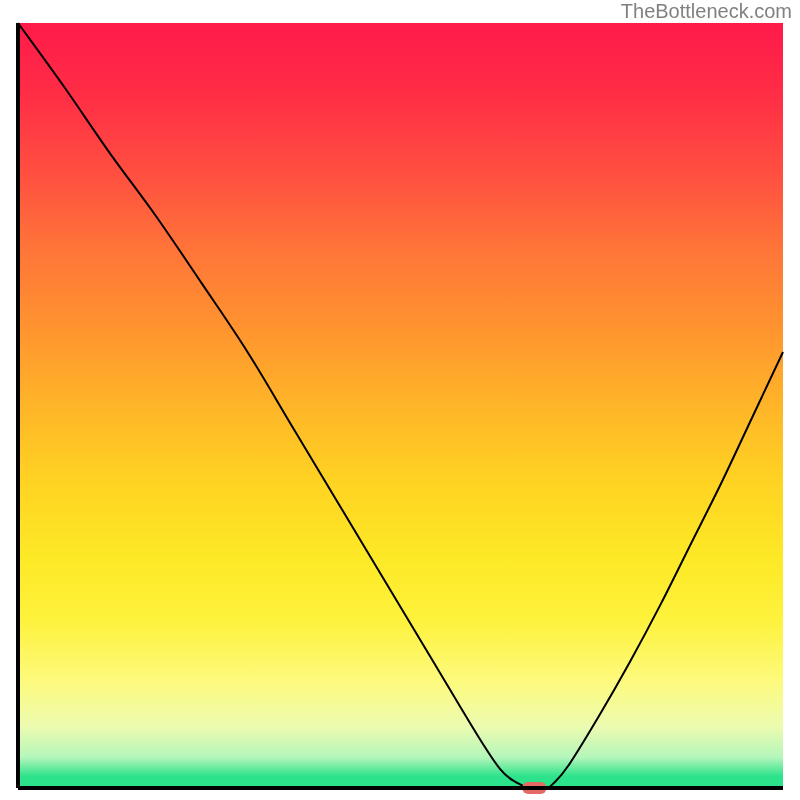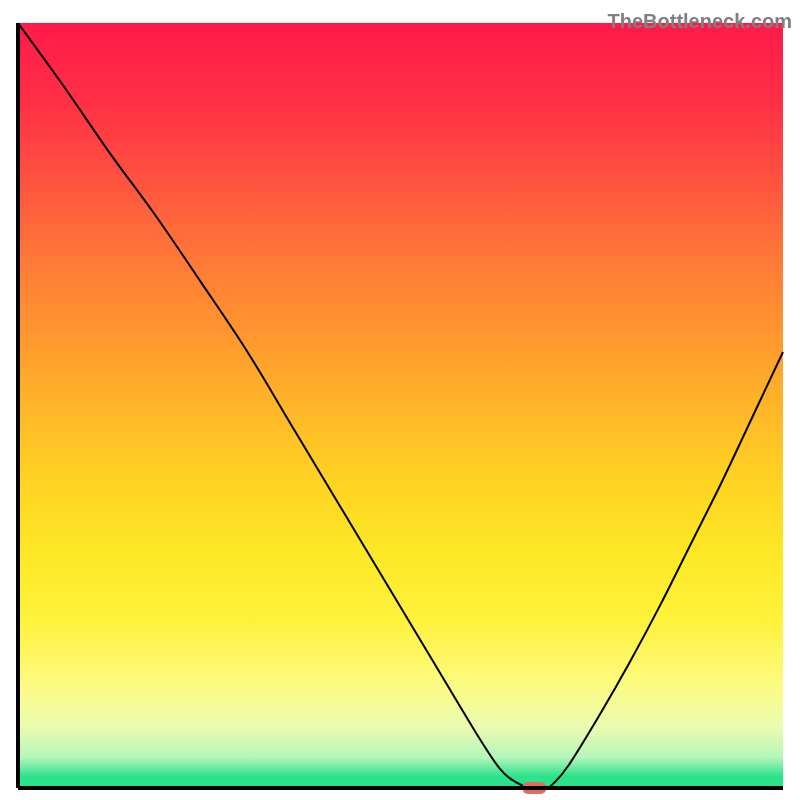--- a/index.html
+++ b/index.html
@@ -4,25 +4,25 @@
 <style>
   * { margin: 0; padding: 0; box-sizing: border-box; }
   html, body { width: 800px; height: 800px; overflow: hidden; background: #fff; }
   .chart-container {
     width: 800px;
     height: 800px;
     position: relative;
   }
   .watermark {
     position: absolute;
-    top: 10px;
+    top: 0;
     right: 8px;
     font-family: Arial, Helvetica, sans-serif;
     font-size: 20px;
-    font-weight: bold;
+    font-weight: normal;
     color: #808080;
     z-index: 10;
   }
   svg { display: block; }
 </style>
 </head>
 <body>
 
 <div class="chart-container">
   <div class="watermark">TheBottleneck.com</div>

